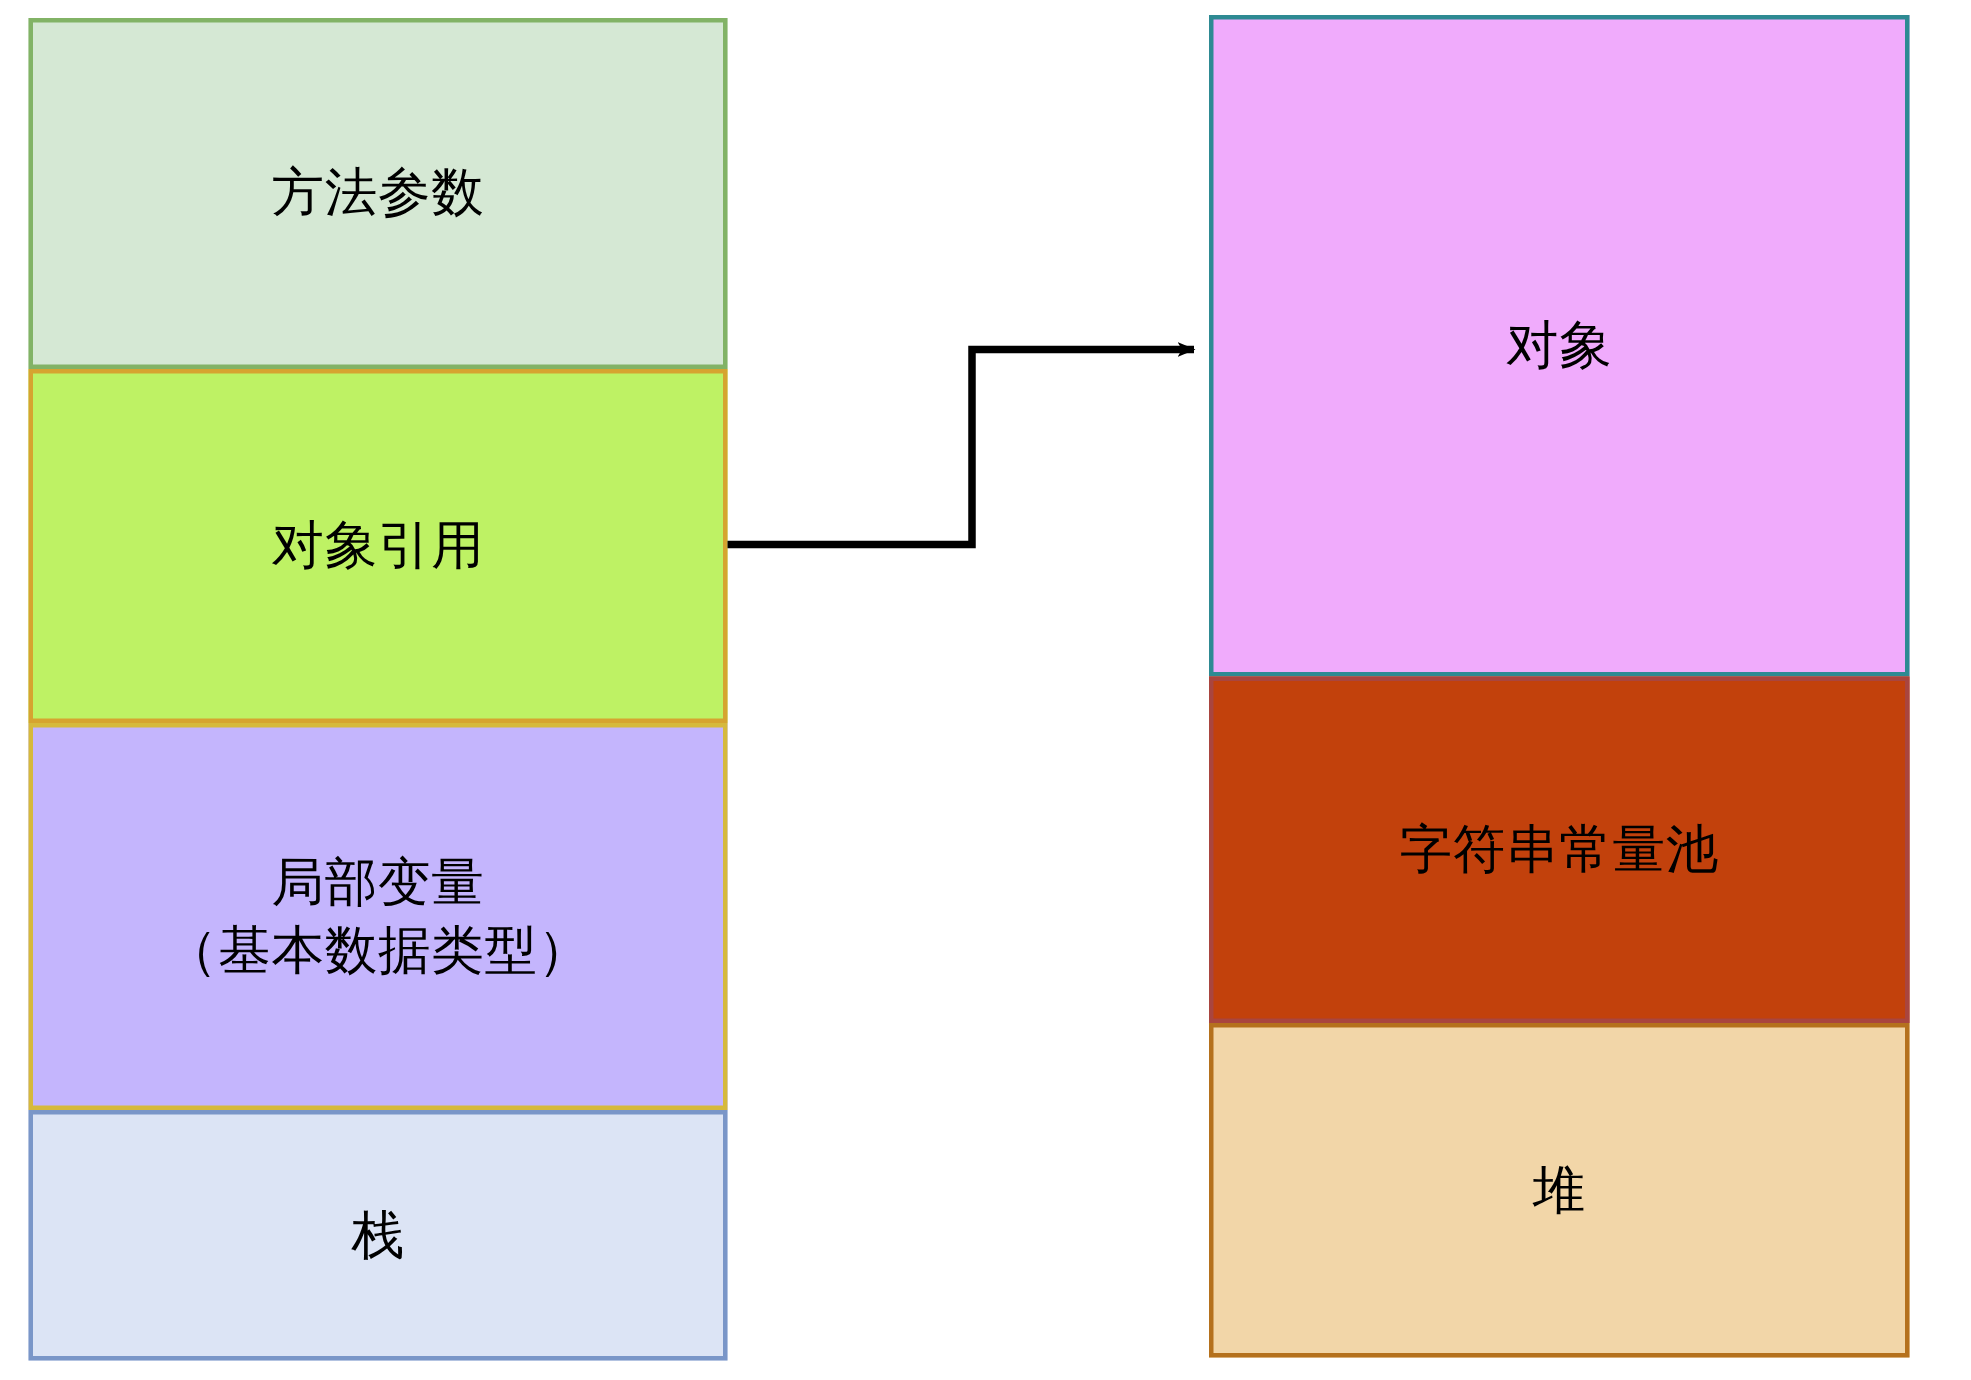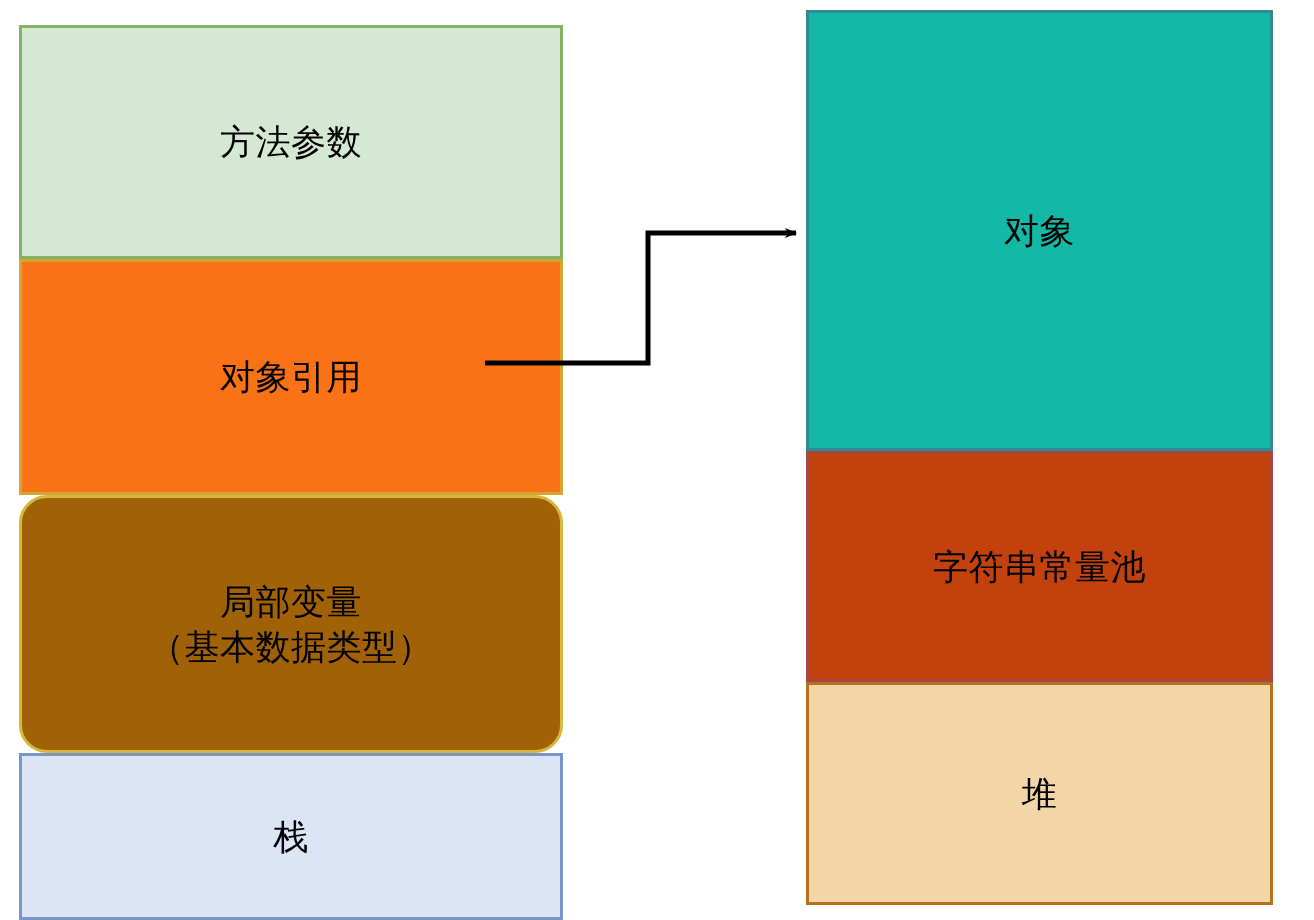--- a/index.html
+++ b/index.html
@@ -15,21 +15,21 @@
     width: 1314px;
     height: 920px;
     background: #ffffff;
     overflow: hidden;
   }
   .stack-col, .heap-col {
     position: absolute;
     display: flex;
     flex-direction: column;
   }
-  .stack-col { left: 19px; top: 25px; width: 544px; height: 895px; }
+  .stack-col { left: 19px; top: 12px; width: 466px; height: 895px; }
   .heap-col  { left: 806px; top: 10px; width: 467px; height: 895px; }
 
   .seg {
     box-sizing: border-box;
     display: flex;
     align-items: center;
     justify-content: center;
     text-align: center;
     color: #000000;
     font-size: 35px;
@@ -41,39 +41,38 @@
   .seg .label { white-space: pre-line; display: block; }
 
   
   .seg-method-params {
     height: 234px;
     background: #d5e8d4;
     border-color: #82b366;
   }
   .seg-object-ref {
     height: 236px;
-    background: #f97316;
+    background: #bef264;
     border-color: #d6a430;
   }
   .seg-local-vars {
     height: 258px;
-    background: #a16207;
+    background: #c4b5fd;
     border-color: #d6b93c;
-    border-radius: 28px;
   }
   .seg-stack {
     height: 167px;
     background: #dce4f5;
     border-color: #7a96c8;
   }
 
   
   .seg-object {
     height: 441px;
-    background: #14b8a6;
+    background: #f0abfc;
     border-color: #2e8a93;
   }
   .seg-string-pool {
     height: 231px;
     background: #c2410c;
     border-color: #a9453f;
   }
   .seg-heap {
     height: 223px;
     background: #f2d6a8;

